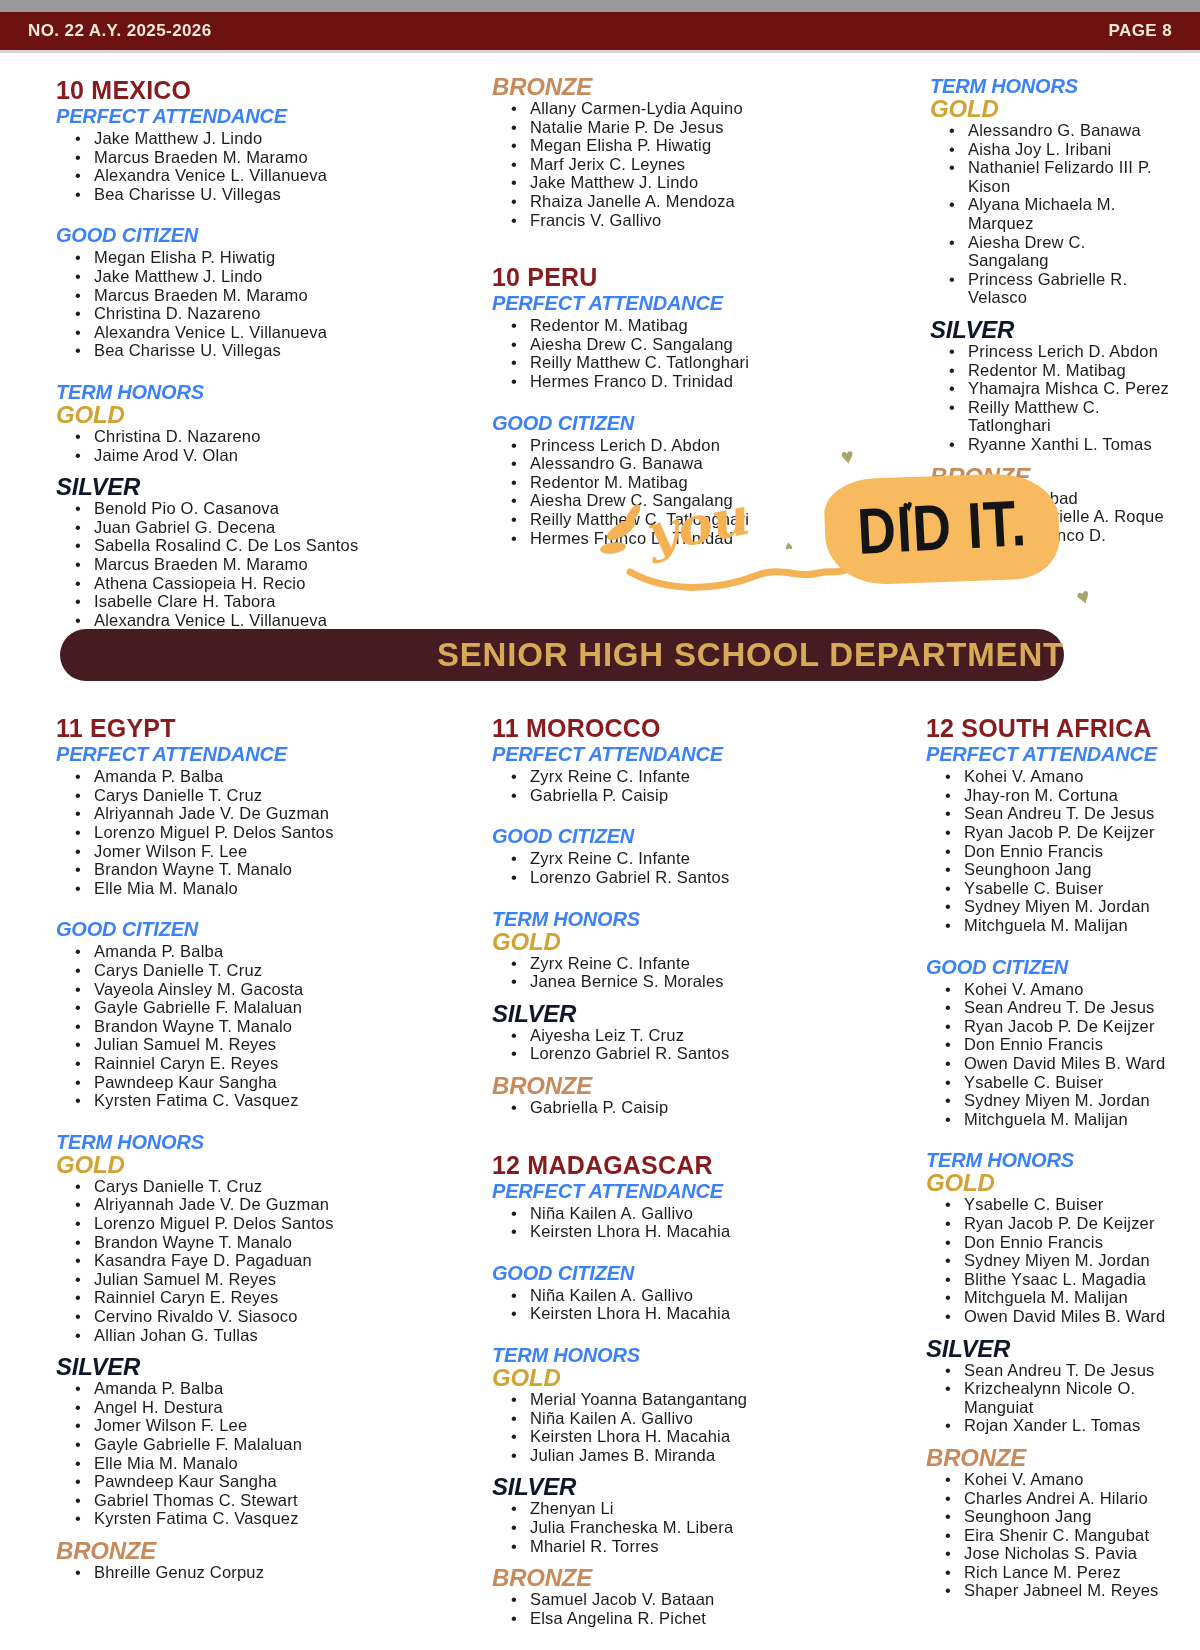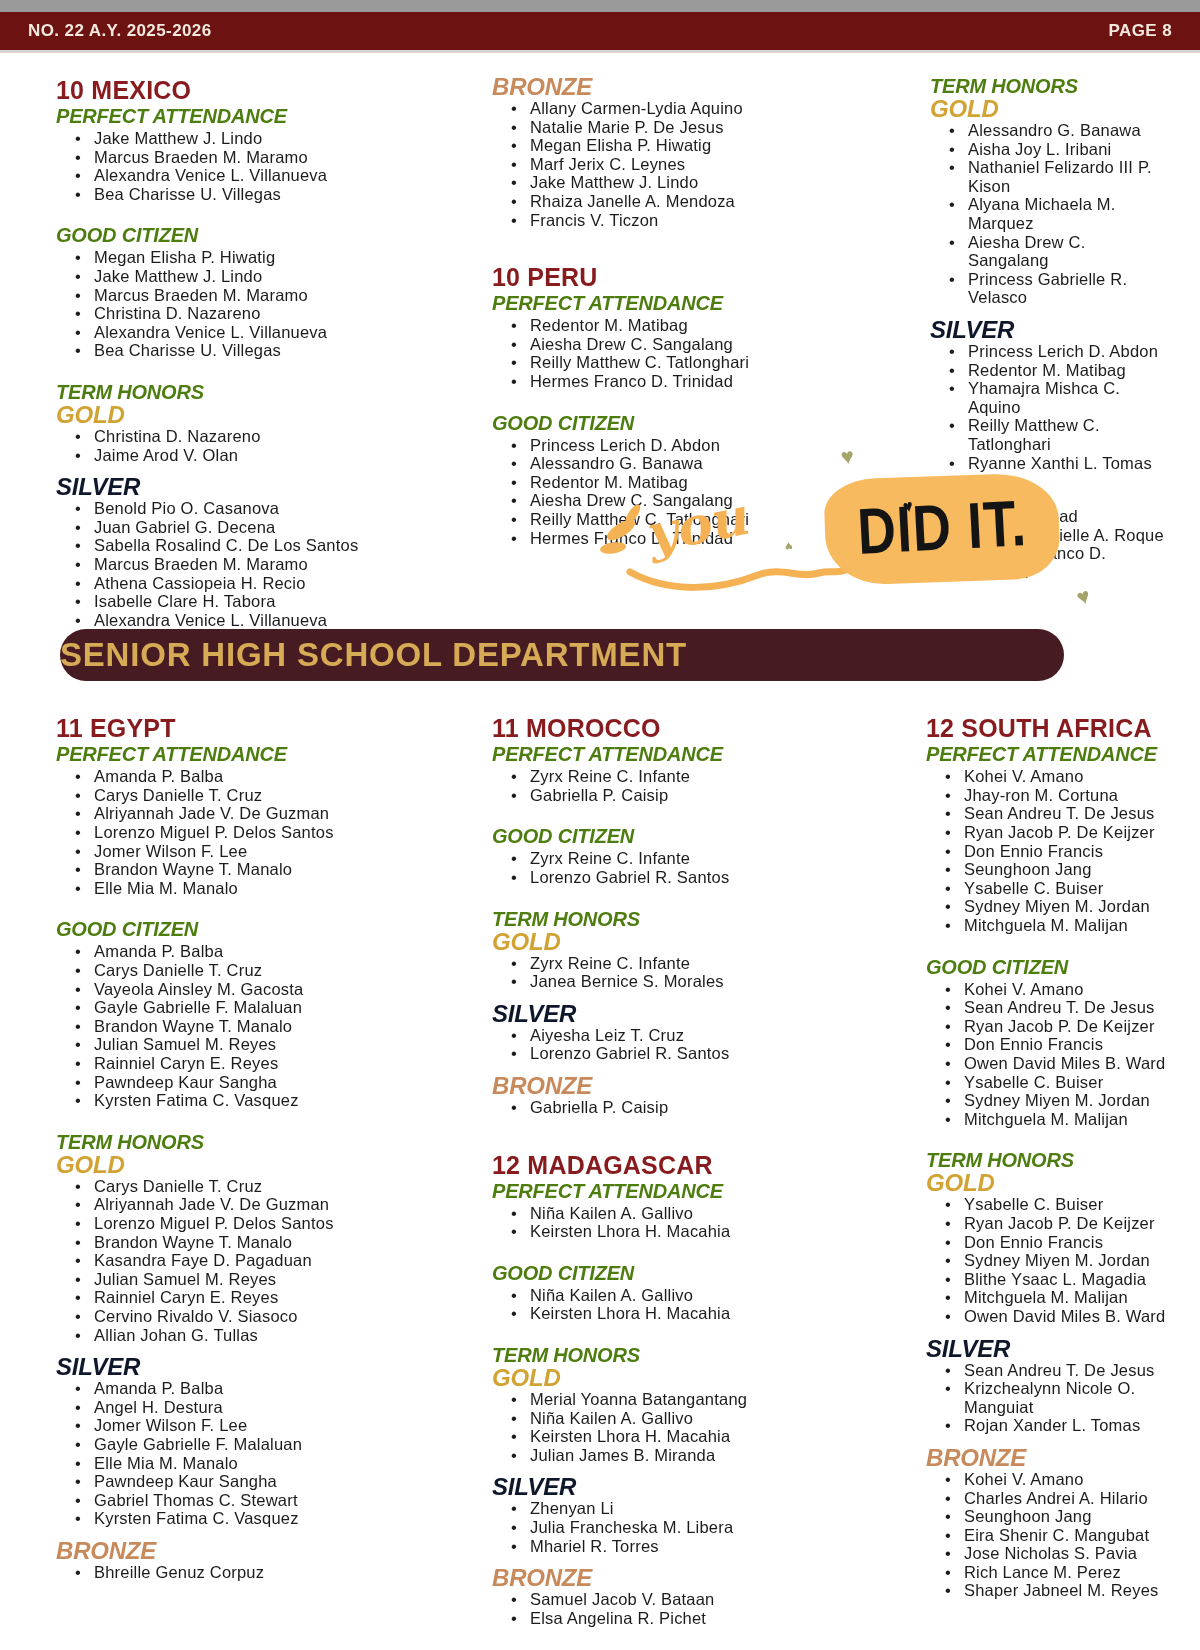--- a/index.html
+++ b/index.html
@@ -14,35 +14,35 @@
   
   .row{display:grid;grid-template-columns:392px 368px 1fr;padding:0 30px 0 56px;box-sizing:border-box;gap:44px;}
   .row-top{position:relative;margin-top:23px;min-height:539px;}
   .row-bottom{margin-top:33px;}
   .col{min-width:0;}
   .col-3{padding-left:26px;}
   .row-bottom .col-3{padding-left:22px;}
 
   
   .grade{margin:34px 0 2px;font-size:25px;line-height:28px;font-weight:bold;color:#871b1e;letter-spacing:.2px;}
-  .sec-head{margin:22px 0 0;font-size:20px;line-height:21px;font-weight:bold;font-style:italic;color:#4d7c0f;letter-spacing:-.2px;}
+  .sec-head{margin:22px 0 0;font-size:20px;line-height:21px;font-weight:bold;font-style:italic;color:#3b82f6;letter-spacing:-.2px;}
   .award{margin:12px 0 0;font-size:24px;line-height:21px;font-weight:bold;font-style:italic;letter-spacing:-.2px;}
   .sec-head + .award{margin-top:1px;}
   .grade + .sec-head{margin-top:0;}
   .col > :first-child{margin-top:0;}
   .award.gold{color:#d2a233;}
   .award.silver{color:#0f172a;}
   .award.bronze{color:#c8895b;}
   ul.names{margin:2px 0 0;padding:0 0 0 16px;list-style:none;}
   ul.names li{position:relative;padding-left:22px;font-size:16.5px;line-height:18.6px;color:#1c1c1c;letter-spacing:.2px;}
   ul.names li::before{content:"•";position:absolute;left:3px;top:0;color:#1c1c1c;}
 
   
   .banner{margin:0 0 0 60px;width:1004px;height:52px;background:#461b21;border-radius:28px;
-          display:flex;align-items:center;justify-content:flex-start;}
+          display:flex;align-items:center;justify-content:flex-end;}
   .banner span{color:#d7ab55;font-size:33px;font-weight:bold;letter-spacing:.8px;}
 
   
   .celebrate{position:absolute;left:585px;top:372px;width:540px;height:180px;pointer-events:none;}
   .blob{position:absolute;left:240px;top:28px;width:234px;height:106px;background:#f7ba5e;
         border-radius:52px 64px 46px 60px / 34px 46px 40px 50px;transform:rotate(-2deg);}
   .didit{position:absolute;left:240px;top:26px;width:234px;height:106px;display:flex;align-items:center;justify-content:center;
          font-size:52px;font-weight:bold;color:#141414;letter-spacing:1px;transform:rotate(-3deg) scale(1.02,1.25);}
   .you{position:absolute;left:62px;top:46px;font-family:"DejaVu Serif",serif;font-style:italic;font-weight:bold;
        font-size:52px;color:#f4b254;transform:rotate(-11deg);}
@@ -104,21 +104,21 @@
       </div>
     <div class="col col-2">
         <h3 class="award bronze">BRONZE</h3>
         <ul class="names">
           <li>Allany Carmen-Lydia Aquino</li>
           <li>Natalie Marie P. De Jesus</li>
           <li>Megan Elisha P. Hiwatig</li>
           <li>Marf Jerix C. Leynes</li>
           <li>Jake Matthew J. Lindo</li>
           <li>Rhaiza Janelle A. Mendoza</li>
-          <li>Francis V. Ticzon</li>
+          <li>Francis V. Gallivo</li>
         </ul>
         <h2 class="grade">10 PERU</h2>
         <h3 class="sec-head">PERFECT ATTENDANCE</h3>
         <ul class="names">
           <li>Redentor M. Matibag</li>
           <li>Aiesha Drew C. Sangalang</li>
           <li>Reilly Matthew C. Tatlonghari</li>
           <li>Hermes Franco D. Trinidad</li>
         </ul>
         <h3 class="sec-head">GOOD CITIZEN</h3>
@@ -139,21 +139,21 @@
           <li>Aisha Joy L. Iribani</li>
           <li>Nathaniel Felizardo III P. Kison</li>
           <li>Alyana Michaela M. Marquez</li>
           <li>Aiesha Drew C. Sangalang</li>
           <li>Princess Gabrielle R. Velasco</li>
         </ul>
         <h3 class="award silver">SILVER</h3>
         <ul class="names">
           <li>Princess Lerich D. Abdon</li>
           <li>Redentor M. Matibag</li>
-          <li>Yhamajra Mishca C. Aquino</li>
+          <li>Yhamajra Mishca C. Perez</li>
           <li>Reilly Matthew C. Tatlonghari</li>
           <li>Ryanne Xanthi L. Tomas</li>
         </ul>
         <h3 class="award bronze">BRONZE</h3>
         <ul class="names">
           <li>David M. Abad</li>
           <li>Antonia Merielle A. Roque</li>
           <li>Hermes Franco D. Trinidad</li>
         </ul>
       </div>

